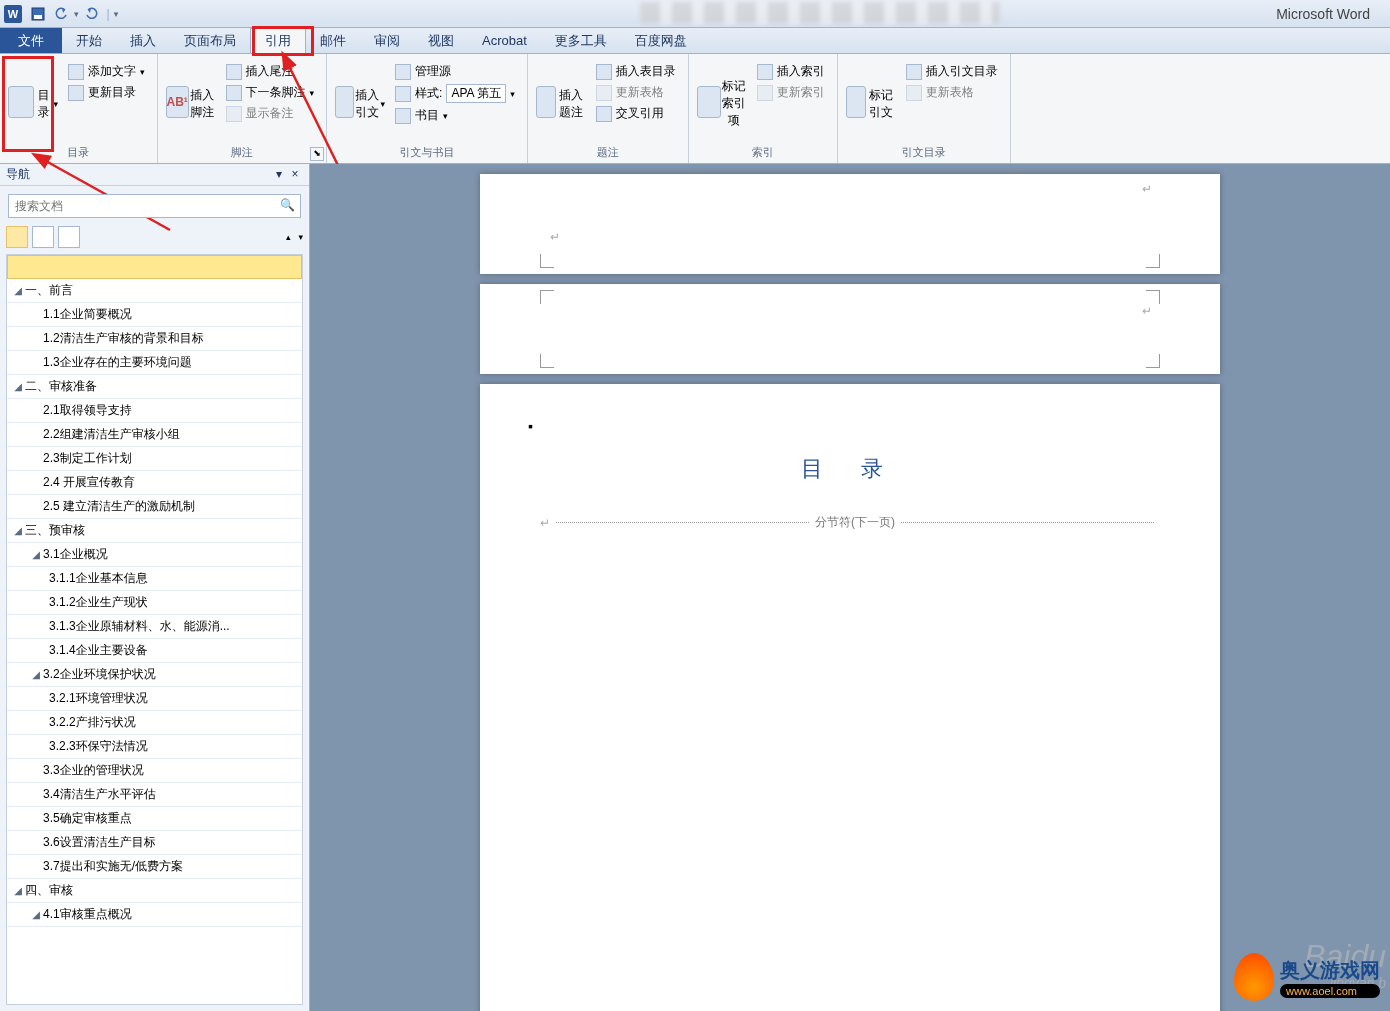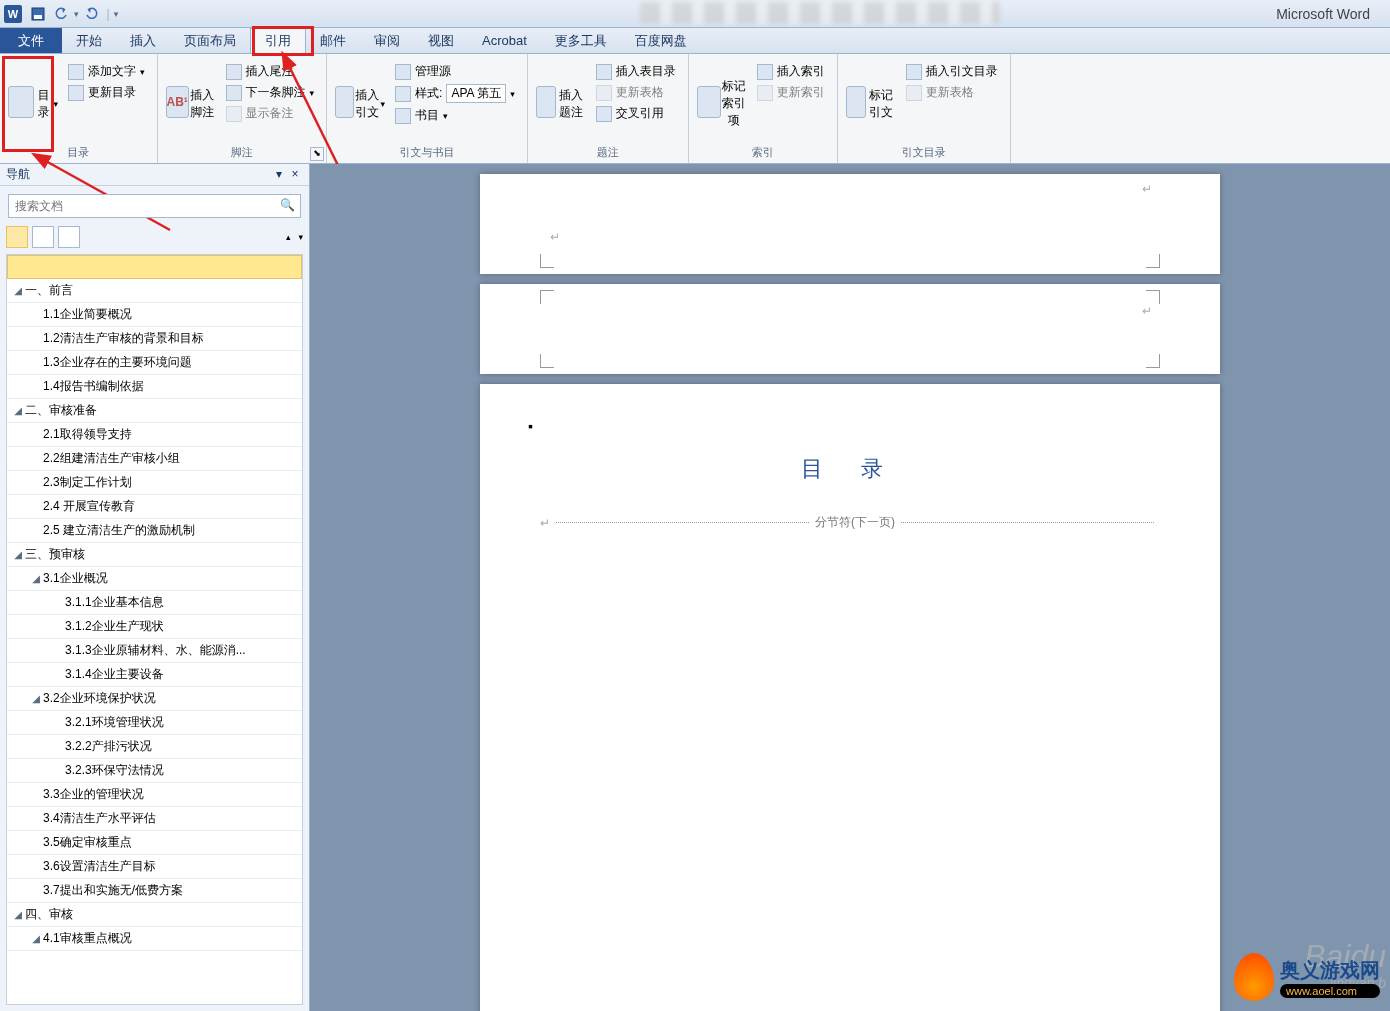--- a/index.html
+++ b/index.html
@@ -35,21 +35,21 @@
 .nav-tab{width:22px;height:22px;border:1px solid #a6b8d0;background:#fff;cursor:pointer}
 .nav-tab.sel{background:#fde8a6;border-color:#e5c365}
 .nav-tabs .sp{flex:1}
 .outline{flex:1;overflow-y:auto;margin:6px;border:1px solid #c5d0de;background:#fff;position:relative}
 .outline::-webkit-scrollbar{width:16px}
 .outline::-webkit-scrollbar-track{background:#eef3fa}
 .outline::-webkit-scrollbar-thumb{background:#c5d0de;border:1px solid #a6b8d0}
 .ol-item{display:flex;align-items:center;height:24px;border-bottom:1px solid #e8eef7;cursor:pointer;padding-right:6px}
 .ol-item.top{background:#ffe890;border:1px solid #e5c365}
 .tw{width:14px;text-align:center;color:#5a6b82;font-size:10px;cursor:pointer}
-.ind1{padding-left:4px}.ind2{padding-left:22px}.ind3{padding-left:44px}
+.ind1{padding-left:4px}.ind2{padding-left:22px}.ind3{padding-left:28px}
 .docarea{flex:1;background:#7f94ad;overflow:auto;position:relative}
 .page{width:740px;background:#fff;margin:10px auto;box-shadow:0 0 6px rgba(0,0,0,.3);position:relative}
 .page.small{height:100px}
 .page.small2{height:90px}
 .page.big{min-height:700px;padding:40px 60px}
 .crop{width:14px;height:14px;border:1px solid #999;position:absolute}
 .crop.tl{top:6px;left:60px;border-right:none;border-bottom:none}
 .crop.tr{top:6px;right:60px;border-left:none;border-bottom:none}
 .crop.bl{bottom:6px;left:60px;border-right:none;border-top:none}
 .crop.br{bottom:6px;right:60px;border-left:none;border-top:none}
@@ -298,24 +298,20 @@
             <span>1.1企业简要概况</span>
           </div>
           <div class="ol-item ind2">
             <span class="tw"></span>
             <span>1.2清洁生产审核的背景和目标</span>
           </div>
           <div class="ol-item ind2">
             <span class="tw"></span>
             <span>1.3企业存在的主要环境问题</span>
           </div>
-          <div class="ol-item ind2">
-            <span class="tw"></span>
-            <span>1.4报告书编制依据</span>
-          </div>
           <div class="ol-item ind1">
             <span class="tw">◢</span>
             <span>二、审核准备</span>
           </div>
           <div class="ol-item ind2">
             <span class="tw"></span>
             <span>2.1取得领导支持</span>
           </div>
           <div class="ol-item ind2">
             <span class="tw"></span>

